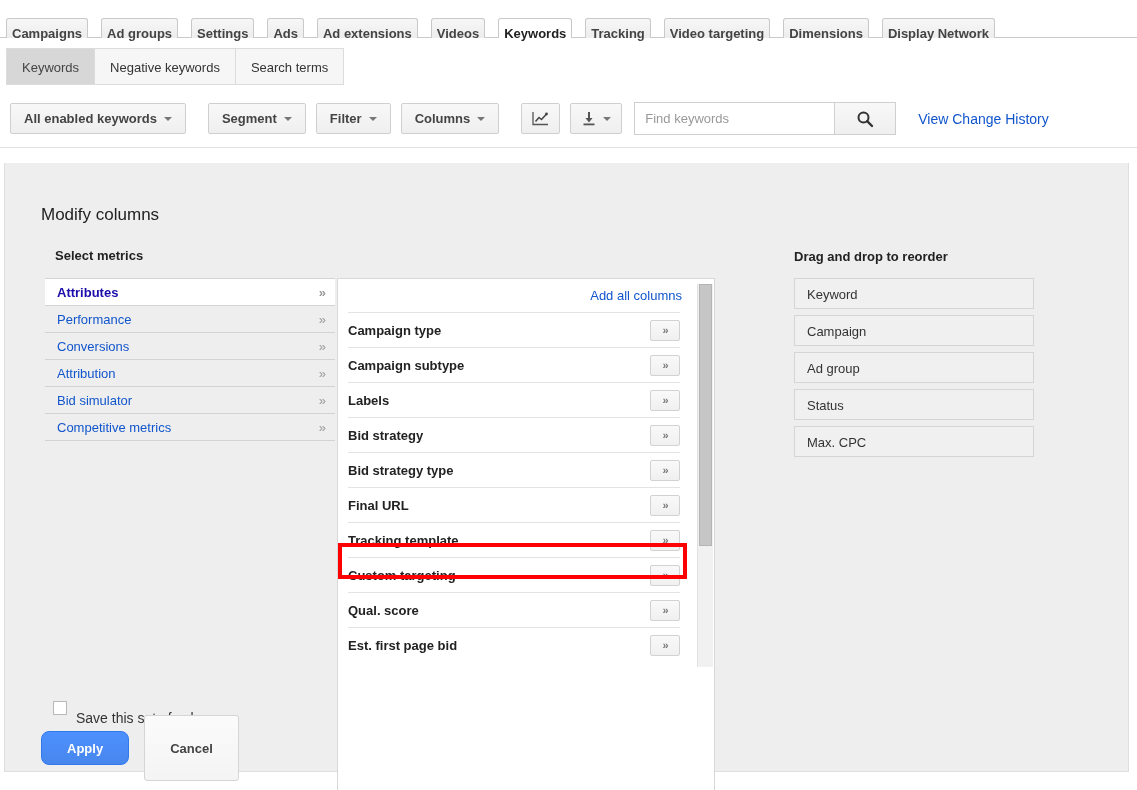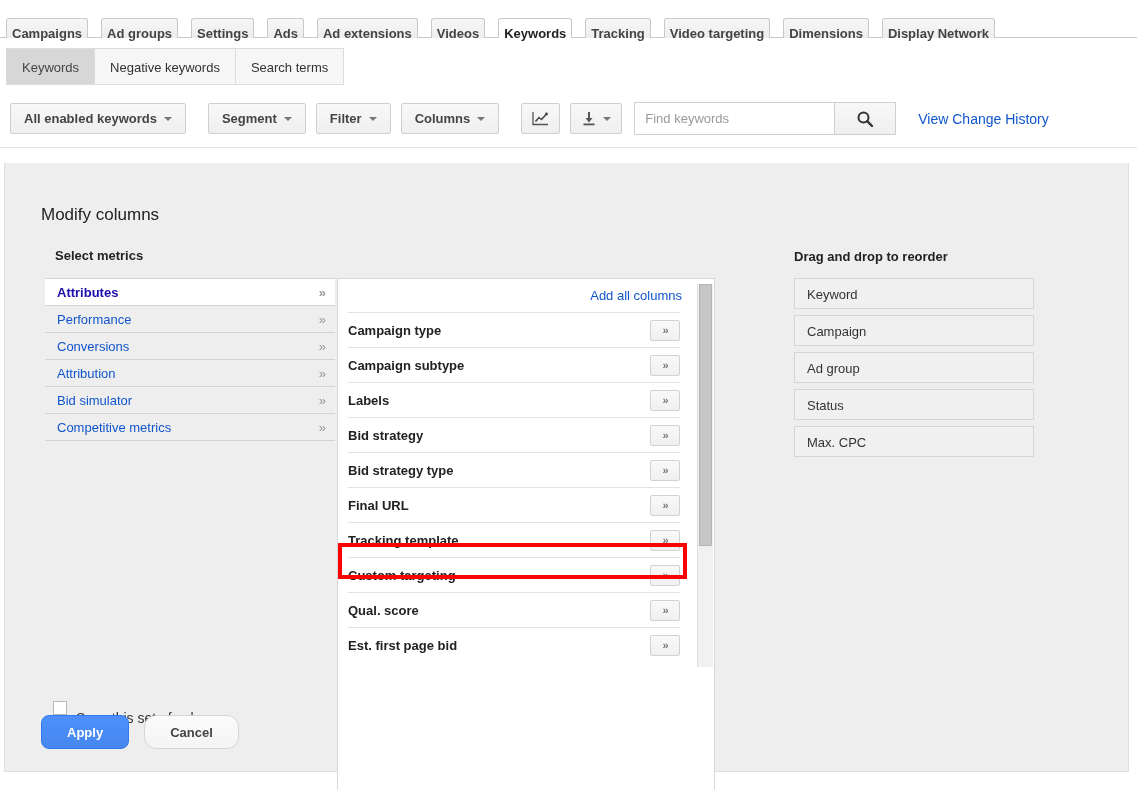--- a/index.html
+++ b/index.html
@@ -374,28 +374,28 @@
     background: linear-gradient(to bottom, #4d90fe 0%, #4787ed 100%);
     border: 1px solid #3079ed;
     border-radius: 8px;
     color: #ffffff;
     font-size: 13px;
     font-weight: bold;
     cursor: pointer;
   }
   .cancel-btn {
     height: 32px;
-    padding: 0 25px;
+    padding: 16px 25px;
     margin-left: 15px;
     display: inline-flex;
     align-items: center;
     justify-content: center;
     background: linear-gradient(to bottom, #fbfbfb 0%, #f4f4f4 100%);
     border: 1px solid #d5d5d5;
-    border-radius: 12px;
+    border-radius: 3px;
     color: #444;
     font-size: 13px;
     font-weight: bold;
     cursor: pointer;
   }
 </style>
 </head>
 <body>
 
 <div class="tabstrip" id="tabstrip">

